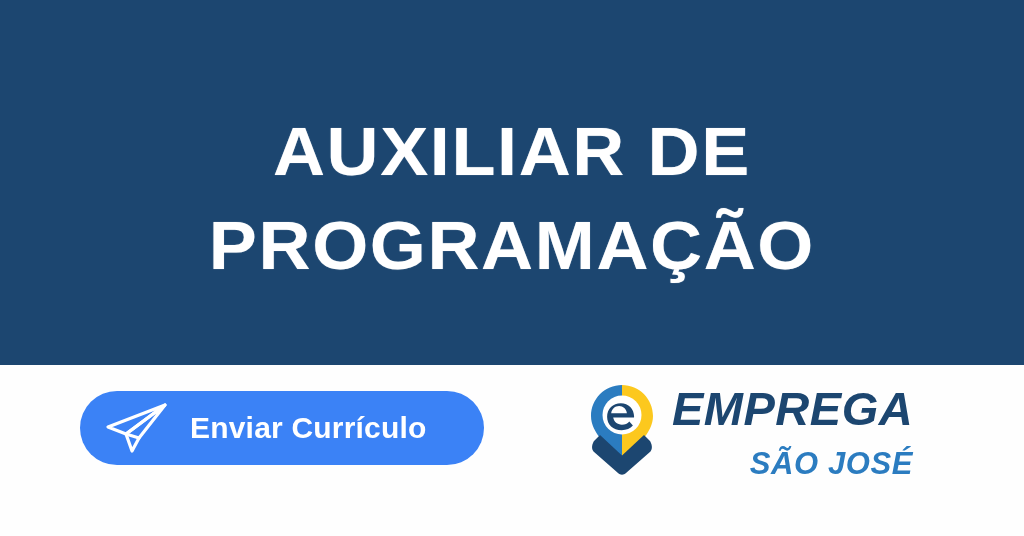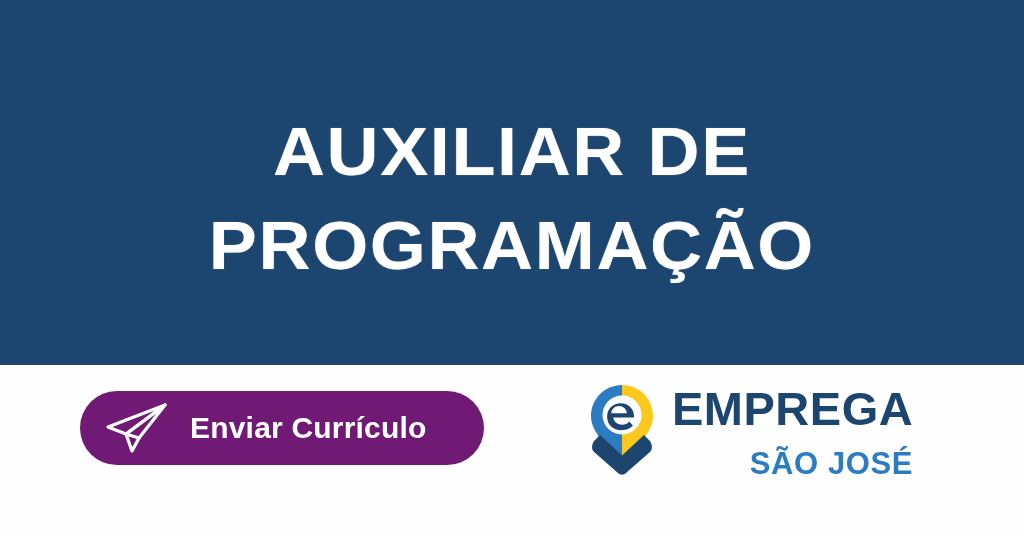--- a/index.html
+++ b/index.html
@@ -68,21 +68,21 @@
     align-items: center;
   }
 
   
   .cta-button {
     position: absolute;
     left: 80px;
     top: 26px;
     width: 404px;
     height: 74px;
-    background: #701a75;
+    background: #3b82f6;
     border: none;
     border-radius: 37px;
     display: flex;
     align-items: center;
     justify-content: flex-start;
     padding: 0 0 0 22px;
     box-sizing: border-box;
     cursor: pointer;
     gap: 18px;
   }
@@ -119,20 +119,21 @@
     flex: 0 0 auto;
     display: block;
   }
 
   .logo-wordmark {
     display: flex;
     flex-direction: column;
     align-items: flex-end;
     line-height: 1;
     padding-top: 4px;
+    font-style: italic;
   }
   .logo-emprega {
     color: #1c4670;
     font-family: "Liberation Sans", sans-serif;
     font-weight: bold;
     font-size: 47px;
     letter-spacing: 0.5px;
     white-space: nowrap;
     line-height: 1;
   }

